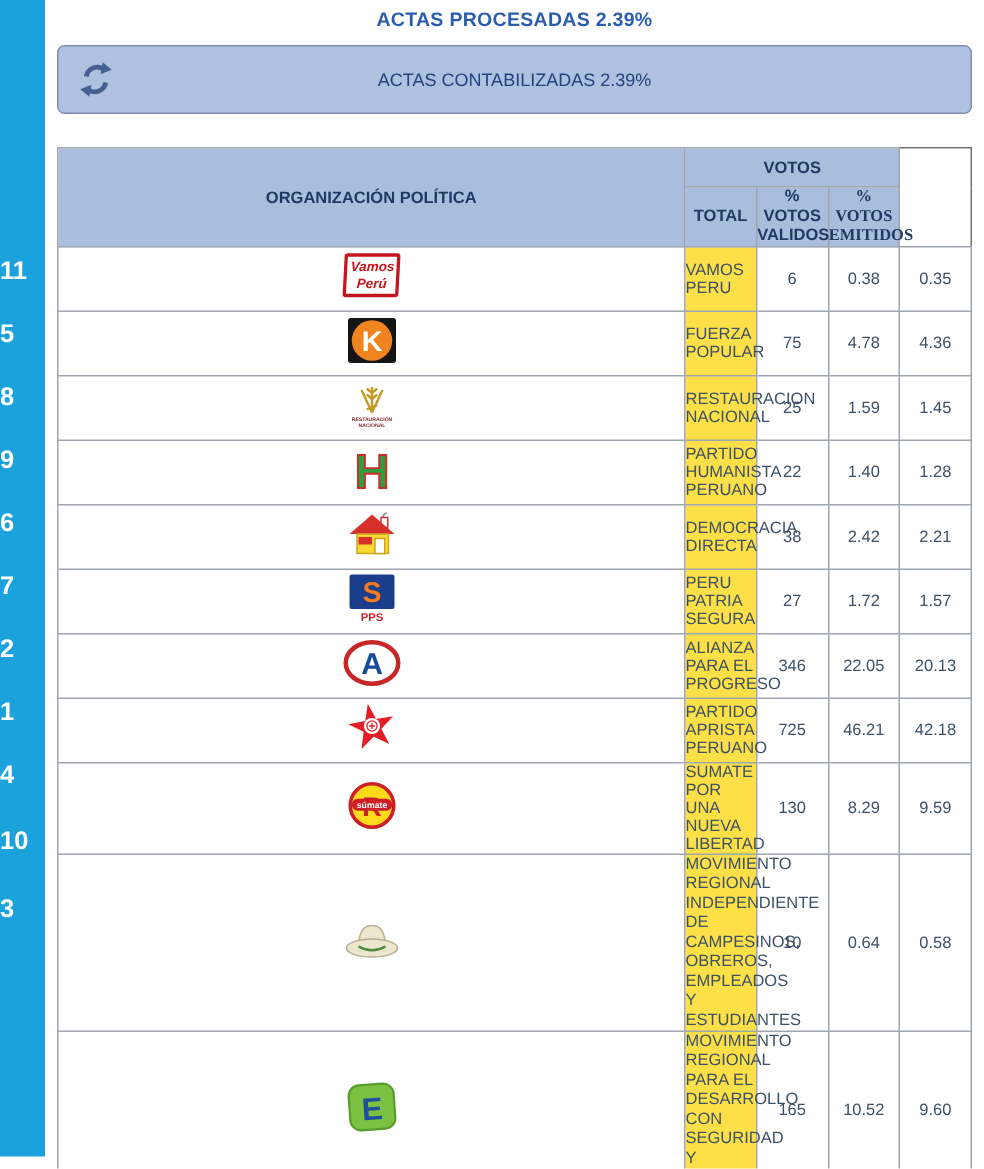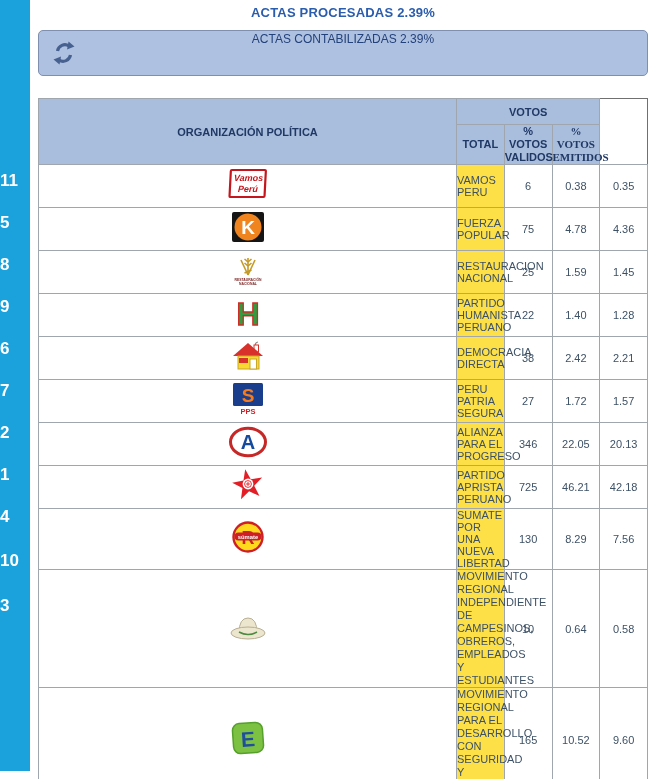--- a/index.html
+++ b/index.html
@@ -6,21 +6,21 @@
   body{
     width:656px;height:779px;position:relative;overflow:hidden;
     background:#ffffff;font-family:"Liberation Sans", sans-serif;
   }
   .accent-bar{position:absolute;left:0;top:0;width:30px;height:771px;background:#1BA2DC;}
   .content{position:absolute;left:38px;top:0;width:610px;}
   .page-title{margin-top:5px;height:16px;text-align:center;color:#2A5DAD;font-size:13px;font-weight:bold;letter-spacing:.2px;}
   .status-box{
     margin-top:9px;height:44px;position:relative;
     background:#AFC1E1;border:1px solid #7F8FB0;border-radius:5px;
-    display:flex;flex-direction:row;justify-content:center;text-align:center;
+    display:flex;flex-direction:column;justify-content:center;text-align:center;
     color:#23427B;font-size:12px;line-height:16px;
   }
   .status-box .refresh{position:absolute;left:13px;top:10px;width:24px;height:24px;cursor:pointer;}
   
   table.results{border-collapse:collapse;table-layout:fixed;width:610px;margin-top:22px;border:1px solid #707070;}
   table.results th, table.results td{border:1px solid #A0A6AE;padding:0;}
   table.results thead th{background:#A9BDDD;color:#1F3864;font-size:11px;font-weight:bold;text-align:center;}
   th.h-org{width:417px;}
   th.h-votos{height:25px;}
   tr.subhead th{height:35px;line-height:13px;}
@@ -188,21 +188,21 @@
           <svg viewBox="0 0 36 34" width="36" height="34">
             <circle cx="18" cy="17" r="14.5" fill="#FFD91C" stroke="#CE1F26" stroke-width="2.4"></circle>
             <text x="18" y="24" text-anchor="middle" font-size="18" font-weight="bold" fill="#CE1F26">R</text>
             <rect x="4.5" y="12.5" width="27" height="8" rx="4" fill="#CE1F26"></rect>
             <text x="18" y="18.8" text-anchor="middle" font-size="5.8" font-weight="bold" fill="#fff">súmate</text>
           </svg>
         </td>
         <td class="name-cell">SUMATE POR UNA NUEVA LIBERTAD</td>
         <td class="num-cell">130</td>
         <td class="num-cell">8.29</td>
-        <td class="num-cell">7.56</td>
+        <td class="num-cell">9.59</td>
       </tr>
       <tr class="tall">
         <td class="logo-cell">
           <svg viewBox="0 0 40 28" width="40" height="28">
             <path d="M11 20 Q11 5 20 5 Q29 5 29 20" fill="#EDE6CE" stroke="#B8AE92" stroke-width="1"></path>
             <ellipse cx="20" cy="20" rx="17" ry="6" fill="#EDE6CE" stroke="#B8AE92" stroke-width="1"></ellipse>
             <path d="M11 19 Q20 24 29 19" stroke="#4B8A3F" stroke-width="1.6" fill="none"></path>
           </svg>
         </td>
         <td class="name-cell two-line">MOVIMIENTO REGIONAL INDEPENDIENTE DE CAMPESINOS, OBREROS, EMPLEADOS Y ESTUDIANTES</td>

